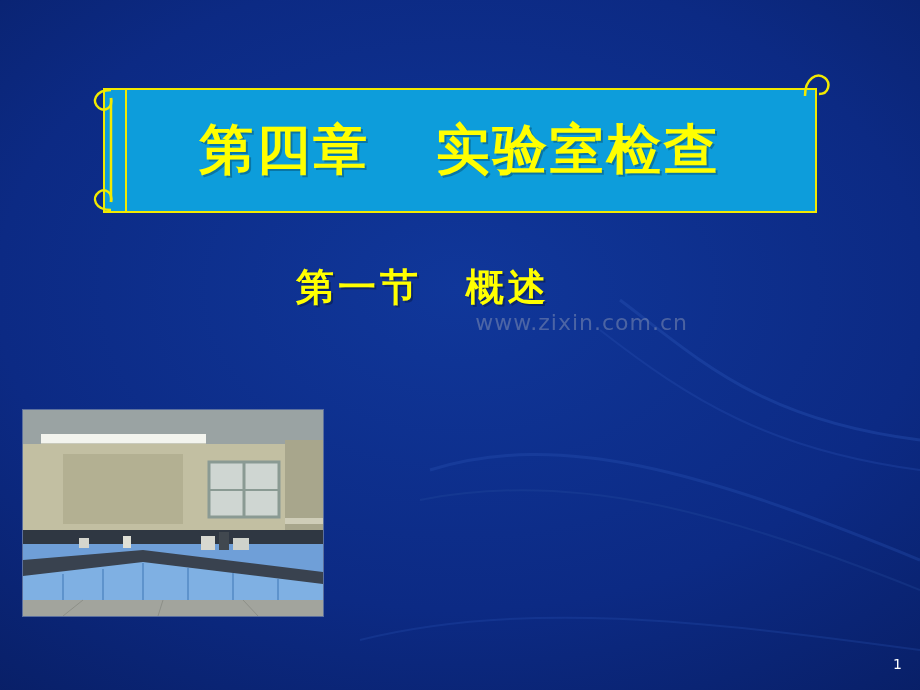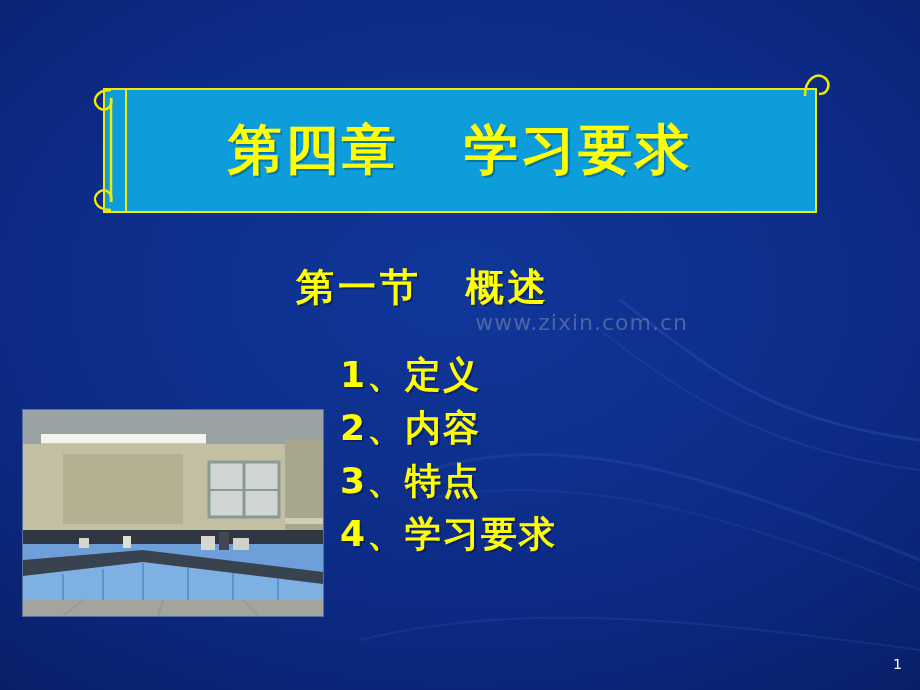--- a/index.html
+++ b/index.html
@@ -151,33 +151,27 @@
     <svg class="curl" width="40" height="140" viewBox="0 0 40 140" style="left:-18px;top:-8px;">
       <path d="M26 10 C 10 10, 6 22, 14 28 C 20 32, 28 28, 26 18" stroke="#f2ea00" stroke-width="2.5" fill="none"></path>
       <path d="M26 130 C 10 130, 6 118, 14 112 C 20 108, 28 112, 26 122" stroke="#f2ea00" stroke-width="2.5" fill="none"></path>
       <path d="M26 18 L 26 122" stroke="#f2ea00" stroke-width="2.5" fill="none"></path>
     </svg>
 
     <svg class="curl" width="40" height="40" viewBox="0 0 40 40" style="left:694px;top:-22px;">
       <path d="M8 30 C 8 12, 20 6, 28 12 C 34 17, 32 28, 22 28" stroke="#f2ea00" stroke-width="2.5" fill="none"></path>
     </svg>
 
-    <div class="banner-title">第四章   学习要求</div>
+    <div class="banner-title">第四章   实验室检查</div>
   </div>
 
   <div class="section-heading">第一节   概述</div>
 
   <div class="watermark">www.zixin.com.cn</div>
 
-  <div class="bullets">
-    <div>1、定义</div>
-    <div>2、内容</div>
-    <div>3、特点</div>
-    <div>4、学习要求</div>
-  </div>
 
   <div class="photo">
     <svg width="300" height="206" viewBox="0 0 300 206">
 
       <rect x="0" y="0" width="300" height="206" fill="#b8b7a0"></rect>
       <rect x="0" y="0" width="300" height="20" fill="#8e9a9c"></rect>
 
       <rect x="0" y="0" width="300" height="34" fill="#9aa3a3"></rect>
 
       <rect x="18" y="24" width="165" height="9" fill="#f3f4ee"></rect>

